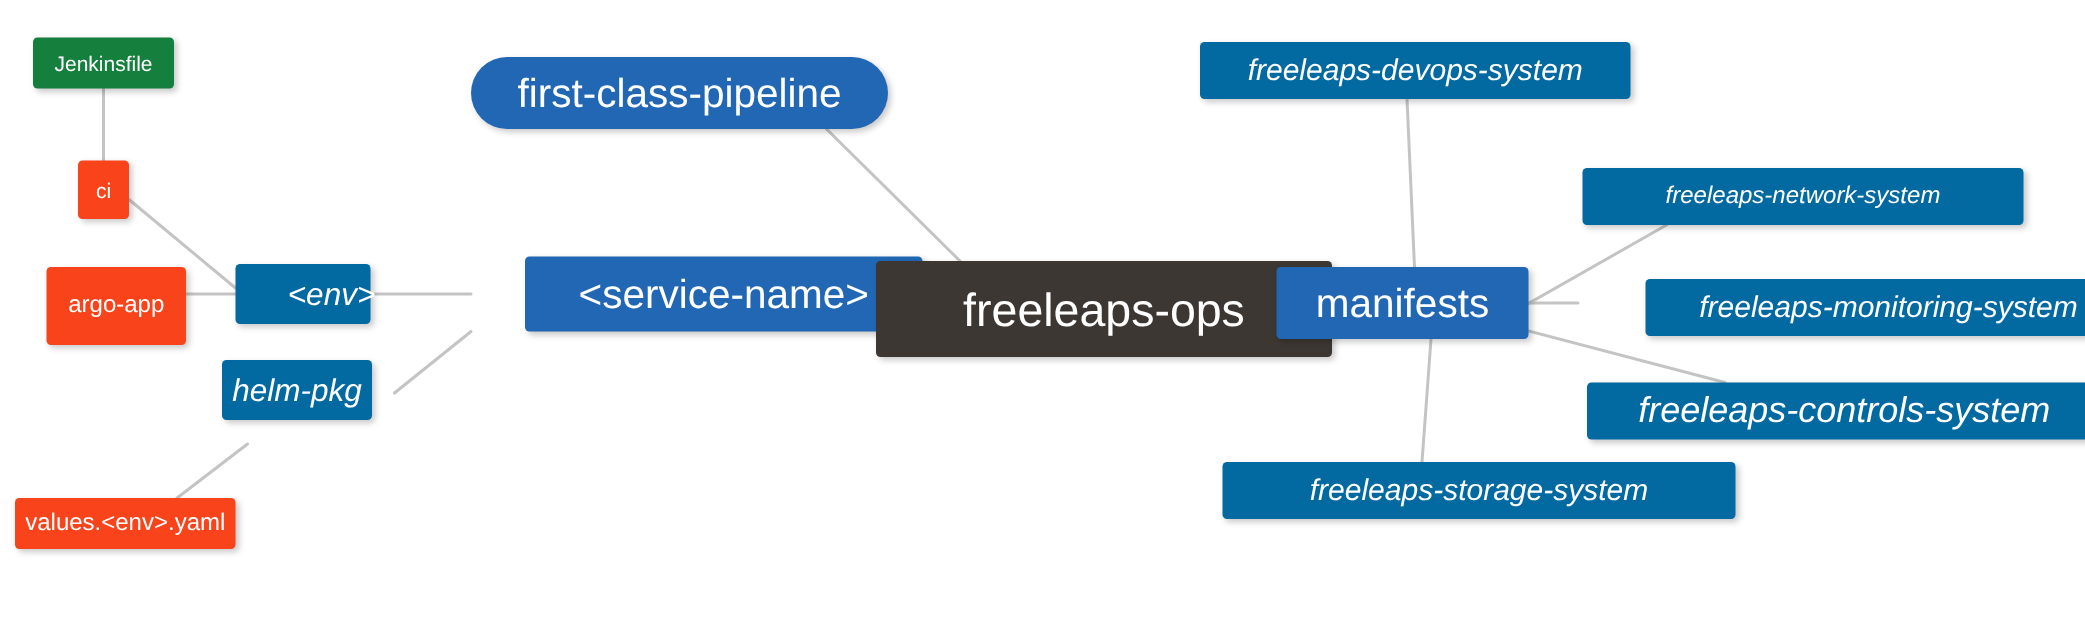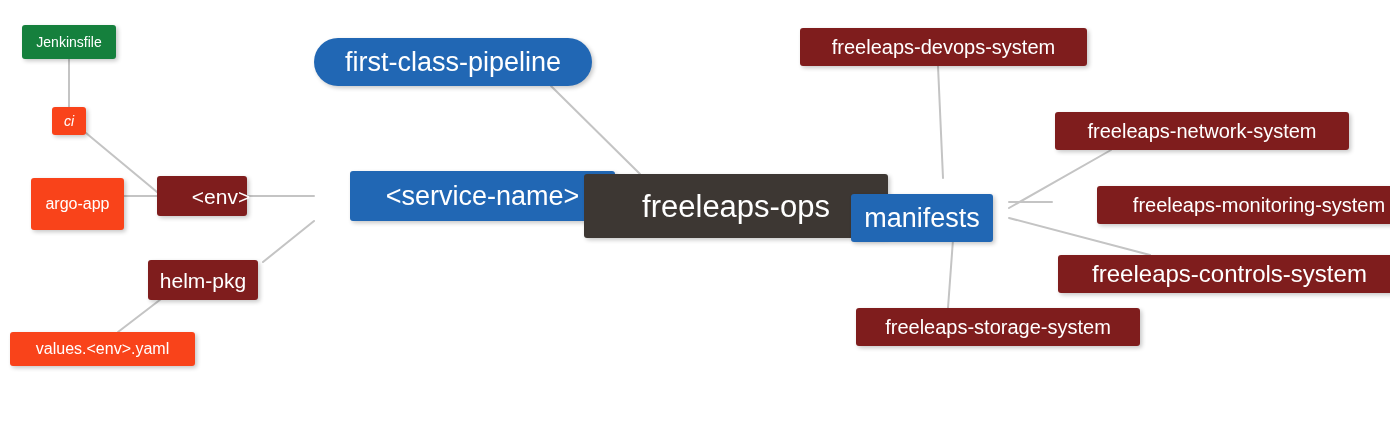--- a/index.html
+++ b/index.html
@@ -42,21 +42,22 @@
     padding: 0 10px;
   }
   .n-root {
     background: #3d3733;
     font-size: 31px;
   }
   .n-blue {
     background: #2167b4;
   }
   .n-green {
-    background: #7f1d1d;
+    background: #0369a1;
+    font-style: italic;
   }
   .n-orange {
     background: #15803d;
   }
   .n-red {
     background: #f9431a;
   }
 </style>
 </head>
 <body>
@@ -75,29 +76,29 @@
       <line x1="840" y1="200" x2="851" y2="200" stroke="#c4c4c4" stroke-width="2" stroke-linecap="round"></line>
       <line x1="943" y1="178" x2="938" y2="66" stroke="#c4c4c4" stroke-width="2" stroke-linecap="round"></line>
       <line x1="1009" y1="208" x2="1111" y2="150" stroke="#c4c4c4" stroke-width="2" stroke-linecap="round"></line>
       <line x1="1009" y1="202" x2="1052" y2="202" stroke="#c4c4c4" stroke-width="2" stroke-linecap="round"></line>
       <line x1="1009" y1="218" x2="1150" y2="255" stroke="#c4c4c4" stroke-width="2" stroke-linecap="round"></line>
       <line x1="954" y1="226" x2="948" y2="308" stroke="#c4c4c4" stroke-width="2" stroke-linecap="round"></line>
     </svg>
 
   <div id="node-layer">
       <div class="node n-orange" style="left: 22px; top: 25px; width: 94px; height: 34px; font-size: 14px;">Jenkinsfile</div>
-      <div class="node n-red" style="left: 52px; top: 107px; width: 34px; height: 28px; font-size: 14px; font-style: italic;">ci</div>
+      <div class="node n-red" style="left: 52px; top: 107px; width: 34px; height: 39px; font-size: 14px;">ci</div>
       <div class="node n-red" style="left: 31px; top: 178px; width: 93px; height: 52px; font-size: 16px;">argo-app</div>
       <div class="node n-green" style="left: 157px; top: 176px; width: 90px; height: 40px; font-size: 21px; padding-left: 48px;">&lt;env&gt;</div>
-      <div class="node n-green" style="left: 148px; top: 260px; width: 110px; height: 40px; font-size: 21px;">helm-pkg</div>
-      <div class="node n-red" style="left: 10px; top: 332px; width: 185px; height: 34px; font-size: 16px;">values.&lt;env&gt;.yaml</div>
+      <div class="node n-green" style="left: 148px; top: 240px; width: 100px; height: 40px; font-size: 21px;">helm-pkg</div>
+      <div class="node n-red" style="left: 10px; top: 332px; width: 147px; height: 34px; font-size: 16px;">values.&lt;env&gt;.yaml</div>
       <div class="node n-blue" style="left: 314px; top: 38px; width: 278px; height: 48px; font-size: 27px; border-radius: 24px;">first-class-pipeline</div>
       <div class="node n-blue" style="left: 314px; top: 171px; width: 265px; height: 50px; font-size: 27px; margin-left: 36px;">&lt;service-name&gt;</div>
       <div class="node n-root" style="left: 584px; top: 174px; width: 304px; height: 64px; font-size: 31px;">freeleaps-ops</div>
-      <div class="node n-blue" style="left: 851px; top: 178px; width: 142px; height: 48px; font-size: 27px; margin-top: 16px;">manifests</div>
+      <div class="node n-blue" style="left: 851px; top: 178px; width: 168px; height: 48px; font-size: 27px;">manifests</div>
       <div class="node n-green" style="left: 800px; top: 28px; width: 287px; height: 38px; font-size: 20px;">freeleaps-devops-system</div>
-      <div class="node n-green" style="left: 1055px; top: 112px; width: 294px; height: 38px; font-size: 20px;">freeleaps-network-system</div>
+      <div class="node n-green" style="left: 1055px; top: 112px; width: 294px; height: 38px; font-size: 16px;">freeleaps-network-system</div>
       <div class="node n-green" style="left: 1086px; top: 186px; width: 324px; height: 38px; font-size: 20px; margin-left: 11px;">freeleaps-monitoring-system</div>
       <div class="node n-green" style="left: 1058px; top: 255px; width: 343px; height: 38px; font-size: 24px;">freeleaps-controls-system</div>
-      <div class="node n-green" style="left: 856px; top: 308px; width: 284px; height: 38px; font-size: 20px;">freeleaps-storage-system</div>
+      <div class="node n-green" style="left: 815px; top: 308px; width: 342px; height: 38px; font-size: 20px;">freeleaps-storage-system</div>
     </div>
 
 </div>
 
 </body></html>

